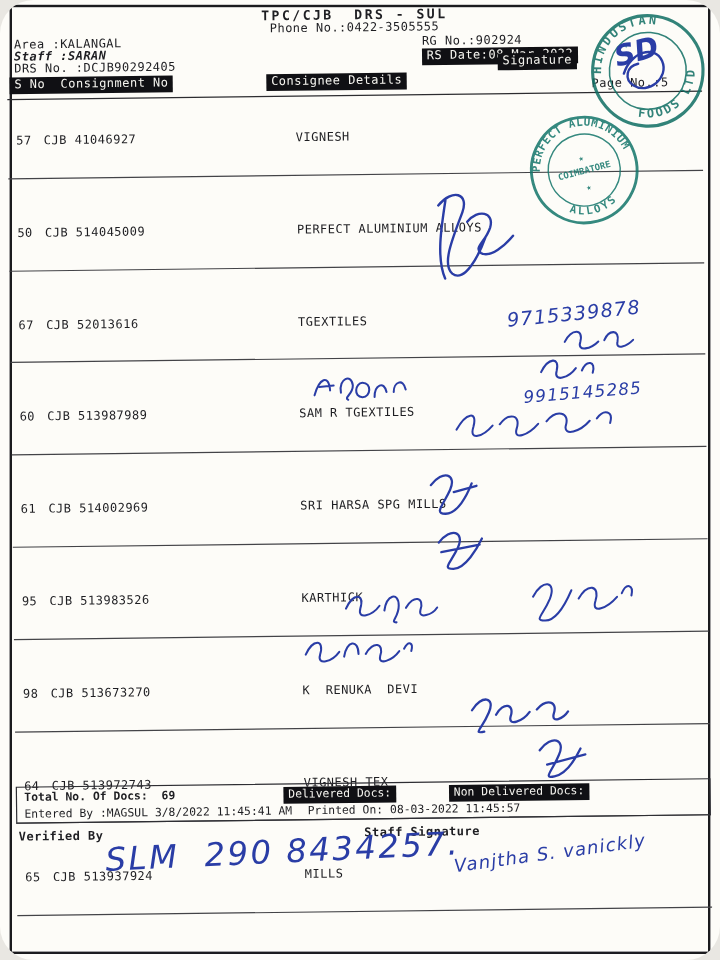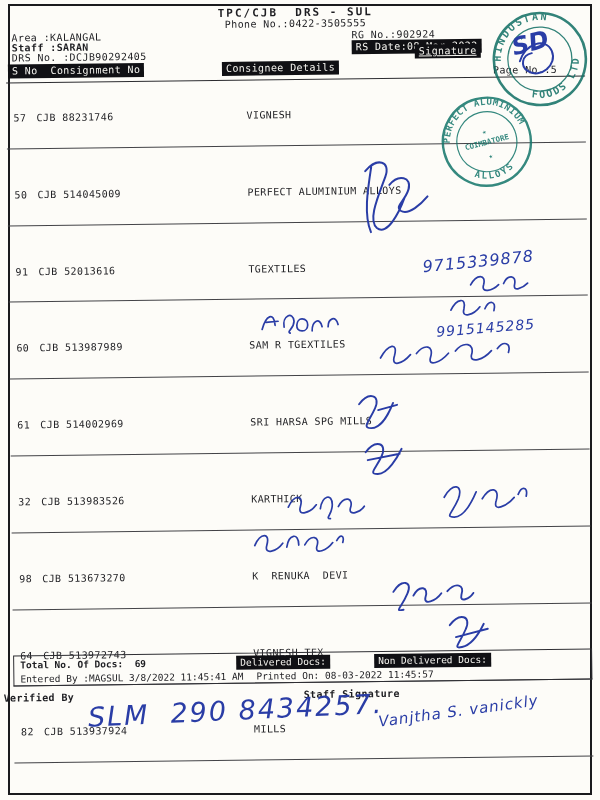--- a/index.html
+++ b/index.html
@@ -2,58 +2,58 @@
 <html><head>
 <meta charset="utf-8">
 <style>
   * { box-sizing: border-box; }
   html, body { margin:0; padding:0; }
   body {
     width:600px; height:800px; overflow:hidden;
     background:#e9e7e2;
     font-family:"DejaVu Sans Mono","Liberation Mono",monospace;
   }
-  .paper { position:absolute; left:0; top:0; width:600px; height:800px; background:#fdfcf8; overflow:hidden; }
+  .paper { position:absolute; left:0; top:0; width:600px; height:800px; background:#fdfcf8; overflow:hidden;border-radius:28px; }
   .frame { position:absolute; left:8px; top:4px; width:584px; height:791px; border:2px solid #1b1b1e; }
   .tilt { position:absolute; left:0; top:0; width:600px; height:800px; transform:rotate(-0.7deg); transform-origin:300px 400px; }
 
   .t { position:absolute; white-space:pre; color:#1e1e22; font-size:10px; letter-spacing:0.4px; }
   .b { font-weight:bold; }
   .inv { background:#101014; color:#f5f4ef; padding:1px 4px 2px; }
 
   .title  { left:0; width:600px; text-align:center; top:6px; font-size:11px; letter-spacing:2px; }
   .phone  { left:0; width:600px; text-align:center; top:18px; }
   .pageno { left:497px; top:19px;margin-top:48px; }
   .area   { left:16px; top:29px; }
-  .staff  { left:16px; top:39px; }
+  .staff  { left:16px; top:39px;font-style:italic; }
   .drs    { left:16px; top:49px; }
   .rg     { left:356px; top:30px; }
   .rsdate { left:356px; top:41px; }
 
   .h1 { left:12px;  top:61px; }
   .h2 { left:226px; top:61px; }
-  .h3 { left:419px; top:46px;text-decoration:underline; }
+  .h3 { left:419px; top:46px; }
 
   .rows { position:absolute; left:10px; top:79px; width:579px; border-top:1.4px solid #2c2c30;
           font-size:10px; letter-spacing:0.4px; color:#1e1e22; white-space:pre; }
   .row { position:relative; height:43.8px; border-bottom:1.3px solid #434347; }
   .row .sno       { position:absolute; left:7px;   top:7px; }
   .row .cons      { position:absolute; left:30px;  top:7px; }
   .row .consignee { position:absolute; left:240px; top:7px; }
 
   .fbox { position:absolute; left:10px; top:652px; width:579px; height:31px; border:1.4px solid #2e2e33;
           font-size:9.5px; }
   .fbox .t { letter-spacing:0; font-size:9.5px; }
   .ft1 { left:6px;   top:3px;  font-weight:bold; }
   .ft2 { left:222px; top:2px; }
   .ft3 { left:360px; top:2px; }
   .ft4 { left:6px;   top:17px; }
   .ft5 { left:242px; top:17px; }
 
-  .vby  { left:0;  top:689px; }
+  .vby  { left:12px;  top:689px; }
   .ssig { left:300px; top:689px; }
 
   .hw { position:absolute; color:#2a3da6; font-family:"DejaVu Sans",sans-serif; font-style:italic;
         white-space:pre; z-index:8; }
   .hw-sd  { left:516px; top:32px;  font-size:24px; font-weight:bold; transform:rotate(-14deg); }
   .hw-p61 { left:424px; top:254px; font-size:16px; letter-spacing:1px; transform:rotate(-5deg); }
   .hw-p62 { left:437px; top:322px; font-size:14px; letter-spacing:1px; transform:rotate(-4deg); }
   .hw-bl  { left:84px;  top:694px; font-size:27px; letter-spacing:2px; transform:rotate(-2deg); }
   .hw-br  { left:374px; top:704px; font-size:15px; letter-spacing:1px; transform:rotate(-7deg); }
 
@@ -77,68 +77,68 @@
     <div class="t rg">RG No.:902924</div>
     <div class="t inv rsdate">RS Date:08-Mar-2022</div>
 
     <div class="t inv h1">S No  Consignment No</div>
     <div class="t inv h2">Consignee Details</div>
     <div class="t inv h3">Signature</div>
 
     <div class="rows" id="rows">
   <div class="row">
     <span class="sno">57</span>
-    <span class="cons">CJB 88231746</span>
+    <span class="cons">CJB 41046927</span>
     <span class="consignee">VIGNESH</span>
   </div>
 
   <div class="row">
     <span class="sno">50</span>
     <span class="cons">CJB 514045009</span>
     <span class="consignee">PERFECT ALUMINIUM ALLOYS</span>
   </div>
 
   <div class="row">
-    <span class="sno">91</span>
+    <span class="sno">67</span>
     <span class="cons">CJB 52013616</span>
     <span class="consignee">TGEXTILES</span>
   </div>
 
   <div class="row">
     <span class="sno">60</span>
     <span class="cons">CJB 513987989</span>
     <span class="consignee">SAM R TGEXTILES</span>
   </div>
 
   <div class="row">
     <span class="sno">61</span>
     <span class="cons">CJB 514002969</span>
     <span class="consignee">SRI HARSA SPG MILLS</span>
   </div>
 
   <div class="row">
-    <span class="sno">32</span>
+    <span class="sno">95</span>
     <span class="cons">CJB 513983526</span>
     <span class="consignee">KARTHICK</span>
   </div>
 
   <div class="row">
     <span class="sno">98</span>
     <span class="cons">CJB 513673270</span>
     <span class="consignee">K  RENUKA  DEVI</span>
   </div>
 
   <div class="row">
     <span class="sno">64</span>
     <span class="cons">CJB 513972743</span>
     <span class="consignee">VIGNESH TEX</span>
   </div>
 
   <div class="row">
-    <span class="sno">82</span>
+    <span class="sno">65</span>
     <span class="cons">CJB 513937924</span>
     <span class="consignee">MILLS</span>
   </div>
 
   <div class="row">
     
     
     <span class="consignee"></span>
   </div>
 

